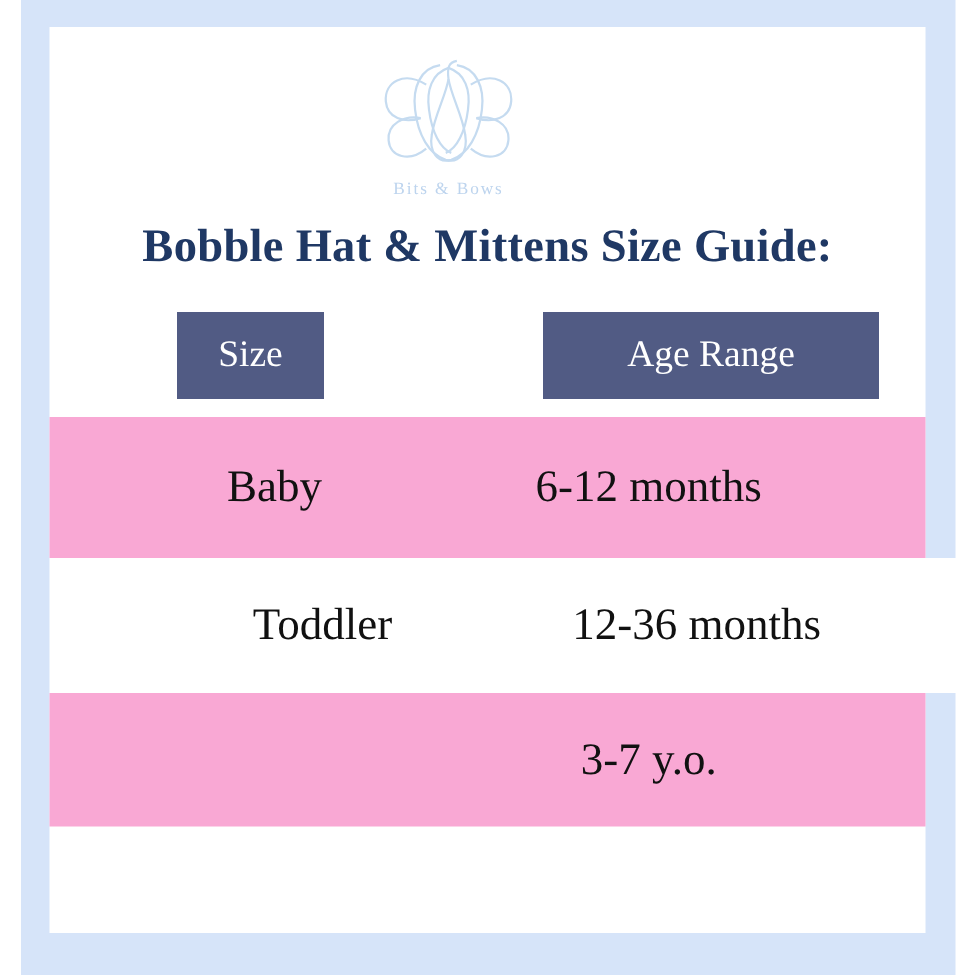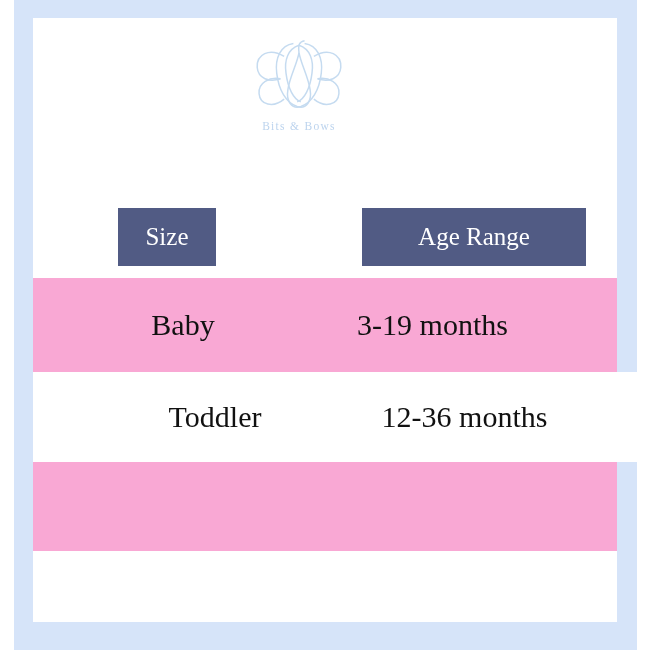--- a/index.html
+++ b/index.html
@@ -150,36 +150,38 @@
           <path d="M44 8 C30 10, 24 24, 26 40 C28 58, 36 72, 48 76 C58 79, 64 70, 62 58 C60 44, 52 30, 50 18 C49 10, 50 6, 56 5"></path>
           <path d="M50 10 C38 14, 34 26, 36 40 C38 56, 44 68, 52 71"></path>
 
           <path d="M56 8 C70 10, 76 24, 74 40 C72 58, 64 72, 52 76 C42 79, 36 70, 38 58 C40 44, 48 30, 50 18"></path>
           <path d="M50 10 C62 14, 66 26, 64 40 C62 56, 56 68, 48 71"></path>
         </g>
       </svg>
       <span id="brand-wordmark">Bits &amp; Bows</span>
     </div>
 
+    <div id="page-title">Bobble Hat &amp; Mittens Size Guide:</div>
 
     <div id="size-table">
 
       <div class="header-row">
         <div class="col-header" id="header-size">Size</div>
         <div class="col-header" id="header-age-range">Age Range</div>
       </div>
 
       <div class="data-row tinted" id="row-baby">
         <div class="cell cell-size">Baby</div>
-        <div class="cell cell-age">3-19 months</div>
+        <div class="cell cell-age">6-12 months</div>
       </div>
 
       <div class="data-row plain" id="row-toddler">
         <div class="cell cell-size">Toddler</div>
         <div class="cell cell-age">12-36 months</div>
       </div>
 
       <div class="data-row tinted" id="row-kid">
+        <div class="cell cell-age">3-7 y.o.</div>
       </div>
 
     </div>
   </div>
 </div>
 
 </body></html>

